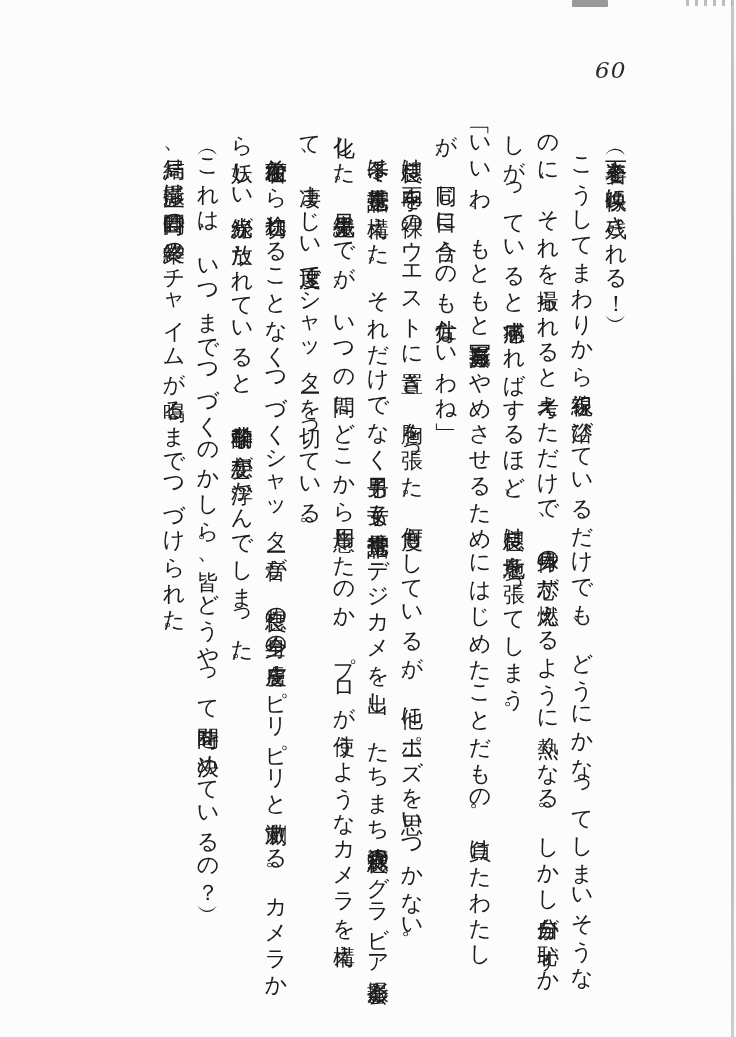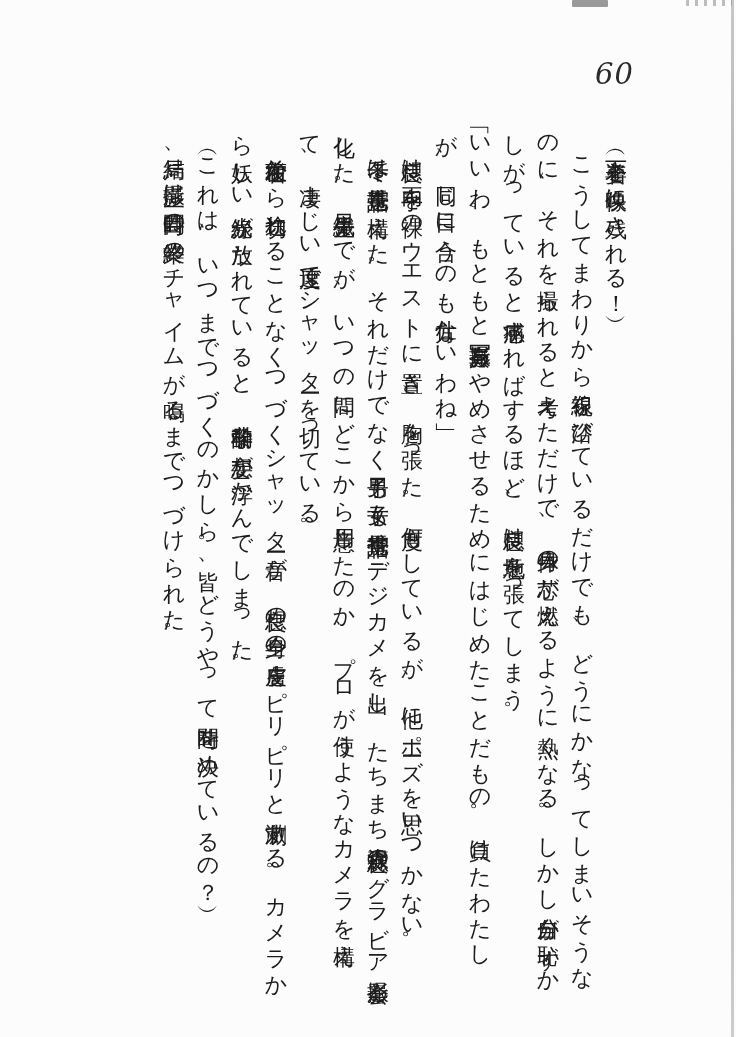--- a/index.html
+++ b/index.html
@@ -43,21 +43,21 @@
     left: 686px;
     width: 46px;
     height: 6px;
     background: repeating-linear-gradient(90deg, #8a8a8a 0 3px, transparent 3px 9px);
     opacity: 0.55;
   }
   .page-number {
     position: absolute;
     top: 57px;
     left: 595px;
-    font-size: 29px;
+    font-size: 23px;
     font-style: italic;
     letter-spacing: 1px;
     color: #2a2a2a;
   }
   
   .text-block {
     position: absolute;
     top: 120px;
     right: 103px;
     height: 874px;

